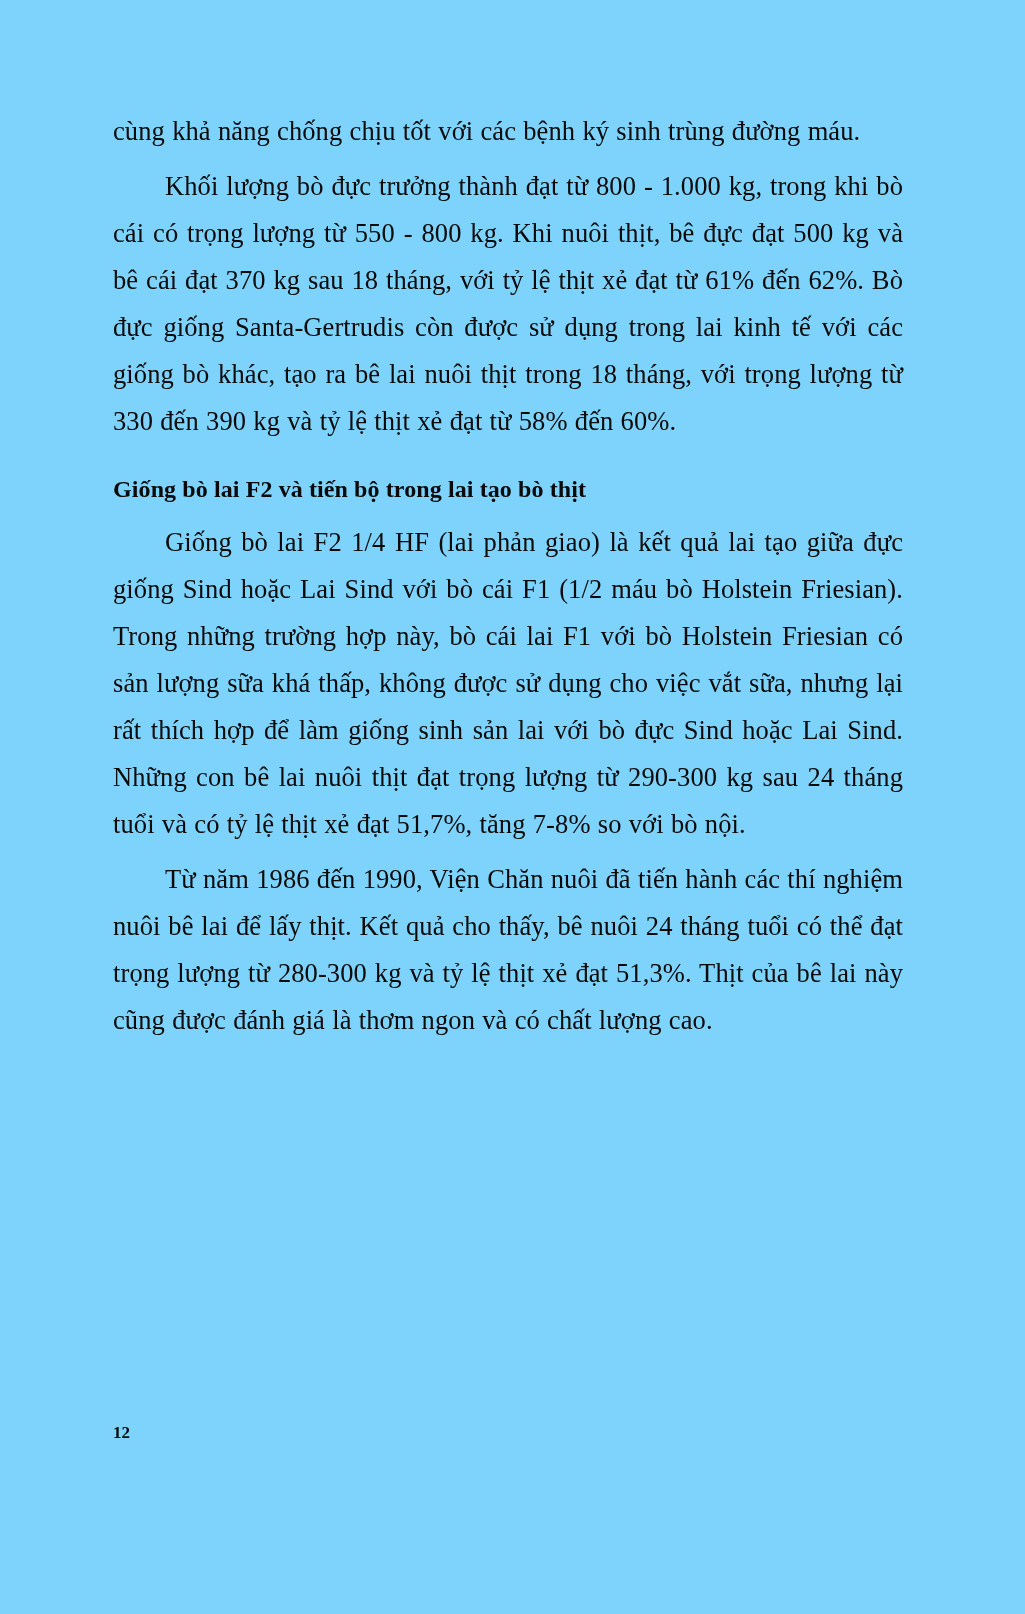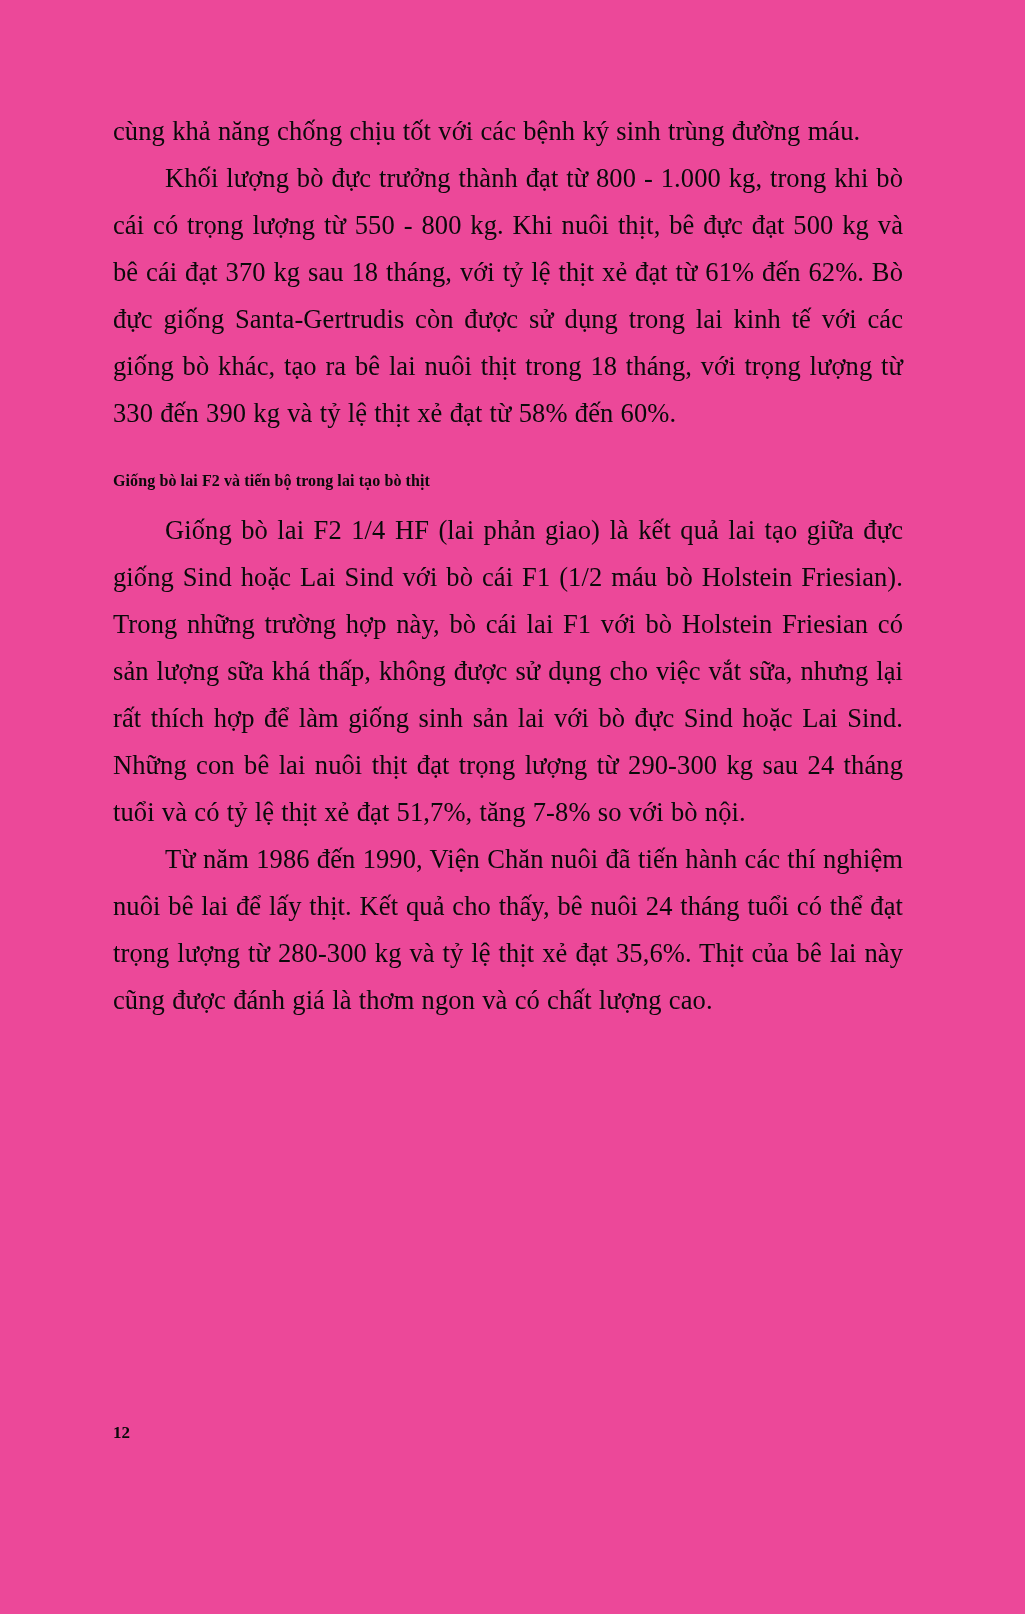--- a/index.html
+++ b/index.html
@@ -13,44 +13,45 @@
     font-family: "Liberation Serif", serif;
     color: #0a0a0a;
     position: relative;
     overflow: hidden;
   }
   .page {
     position: absolute;
     left: 0; top: 0;
     width: 1025px;
     height: 1614px;
-    background: #ec4899;
+    background: #7dd3fc;
     text-decoration: underline;
   }
   .content {
     position: absolute;
     left: 113px;
     top: 108px;
     width: 790px;
   }
   p.para {
     margin: 0;
     font-size: 26.5px;
     line-height: 47px;
     text-align: justify;
     text-justify: inter-word;
     letter-spacing: 0.1px;
     word-spacing: 0.5px;
   }
   p.indent {
     text-indent: 52px;
+    margin-top: 8px;
   }
   h2.subhead {
     margin: 22px 0 4px 0;
-    font-size: 16px;
+    font-size: 24px;
     line-height: 44px;
     font-weight: bold;
     letter-spacing: 0.1px;
   }
   .page-number {
     position: absolute;
     left: 113px;
     top: 1423px;
     font-size: 17px;
     font-weight: bold;
@@ -66,18 +67,18 @@
 
     <p class="para">cùng khả năng chống chịu tốt với các bệnh ký sinh trùng đường máu.</p>
 
     <p class="para indent">Khối lượng bò đực trưởng thành đạt từ 800 - 1.000 kg, trong khi bò cái có trọng lượng từ 550 - 800 kg. Khi nuôi thịt, bê đực đạt 500 kg và bê cái đạt 370 kg sau 18 tháng, với tỷ lệ thịt xẻ đạt từ 61% đến 62%. Bò đực giống Santa-Gertrudis còn được sử dụng trong lai kinh tế với các giống bò khác, tạo ra bê lai nuôi thịt trong 18 tháng, với trọng lượng từ 330 đến 390 kg và tỷ lệ thịt xẻ đạt từ 58% đến 60%.</p>
 
 
     <h2 class="subhead">Giống bò lai F2 và tiến bộ trong lai tạo bò thịt</h2>
 
     <p class="para indent">Giống bò lai F2 1/4 HF (lai phản giao) là kết quả lai tạo giữa đực giống Sind hoặc Lai Sind với bò cái F1 (1/2 máu bò Holstein Friesian). Trong những trường hợp này, bò cái lai F1 với bò Holstein Friesian có sản lượng sữa khá thấp, không được sử dụng cho việc vắt sữa, nhưng lại rất thích hợp để làm giống sinh sản lai với bò đực Sind hoặc Lai Sind. Những con bê lai nuôi thịt đạt trọng lượng từ 290-300 kg sau 24 tháng tuổi và có tỷ lệ thịt xẻ đạt 51,7%, tăng 7-8% so với bò nội.</p>
 
-    <p class="para indent">Từ năm 1986 đến 1990, Viện Chăn nuôi đã tiến hành các thí nghiệm nuôi bê lai để lấy thịt. Kết quả cho thấy, bê nuôi 24 tháng tuổi có thể đạt trọng lượng từ 280-300 kg và tỷ lệ thịt xẻ đạt 35,6%. Thịt của bê lai này cũng được đánh giá là thơm ngon và có chất lượng cao.</p>
+    <p class="para indent">Từ năm 1986 đến 1990, Viện Chăn nuôi đã tiến hành các thí nghiệm nuôi bê lai để lấy thịt. Kết quả cho thấy, bê nuôi 24 tháng tuổi có thể đạt trọng lượng từ 280-300 kg và tỷ lệ thịt xẻ đạt 51,3%. Thịt của bê lai này cũng được đánh giá là thơm ngon và có chất lượng cao.</p>
 
   </div>
 
   <div class="page-number">12</div>
 </div>
 
 </body></html>

